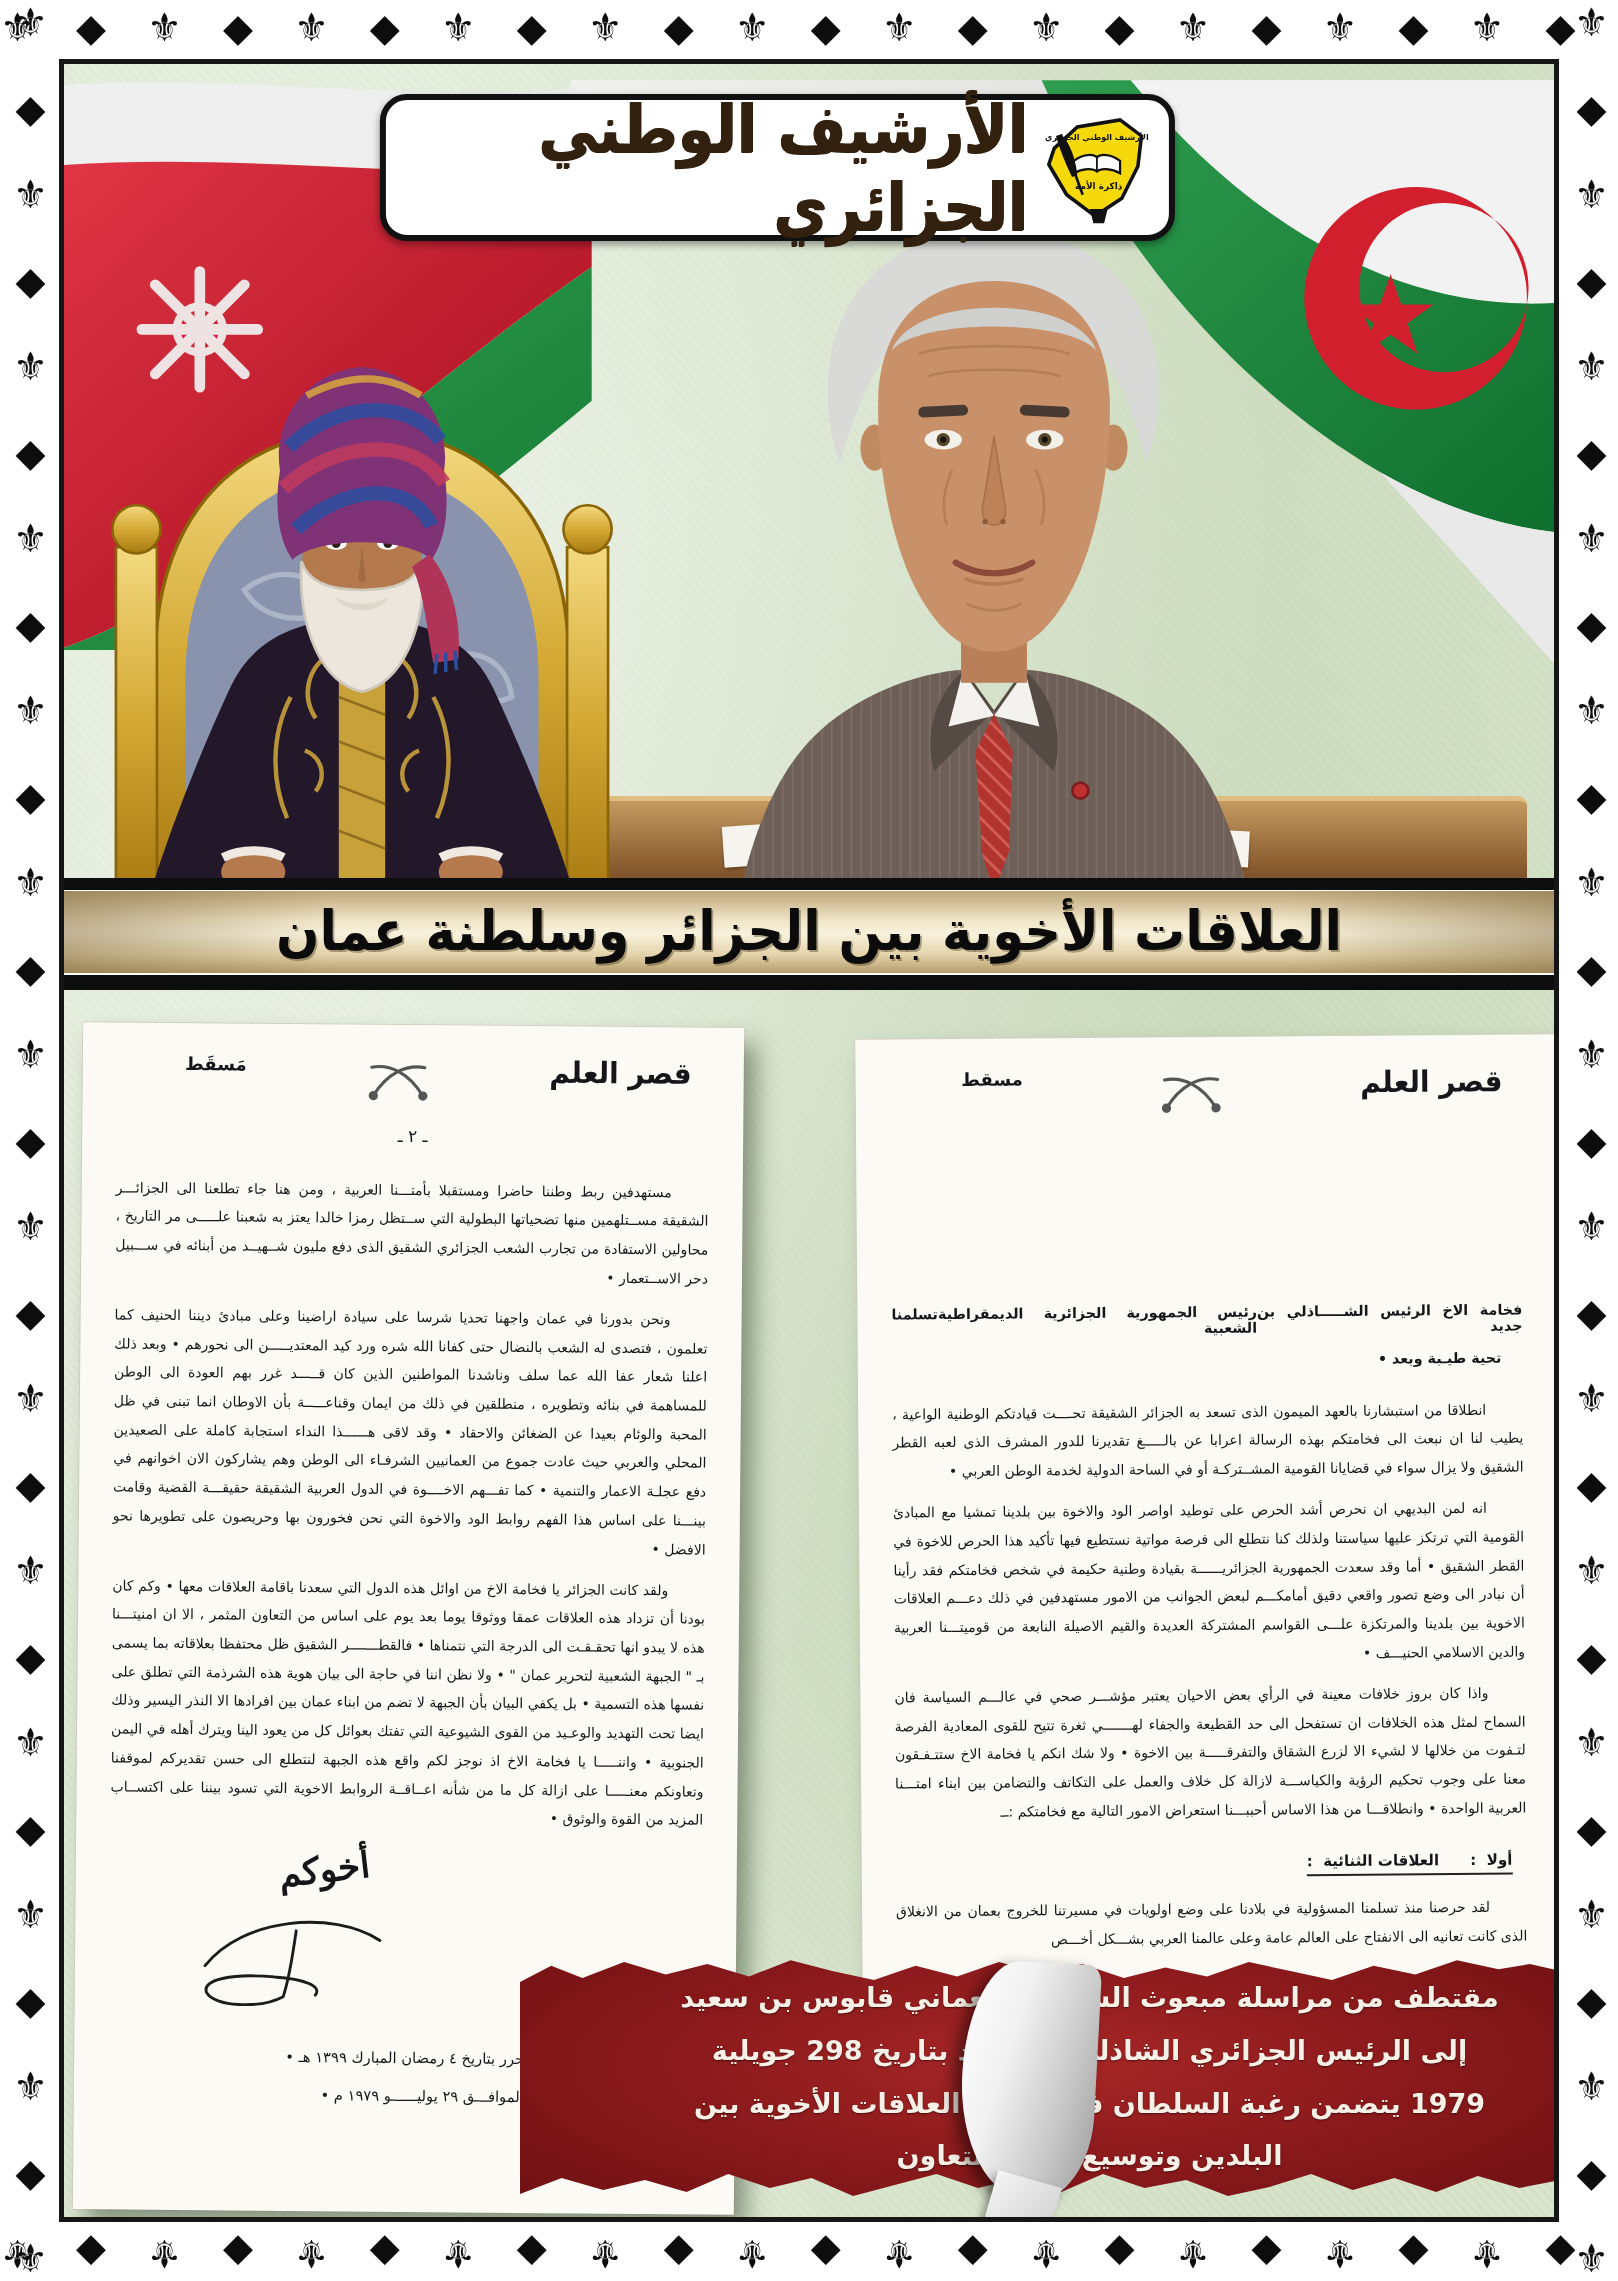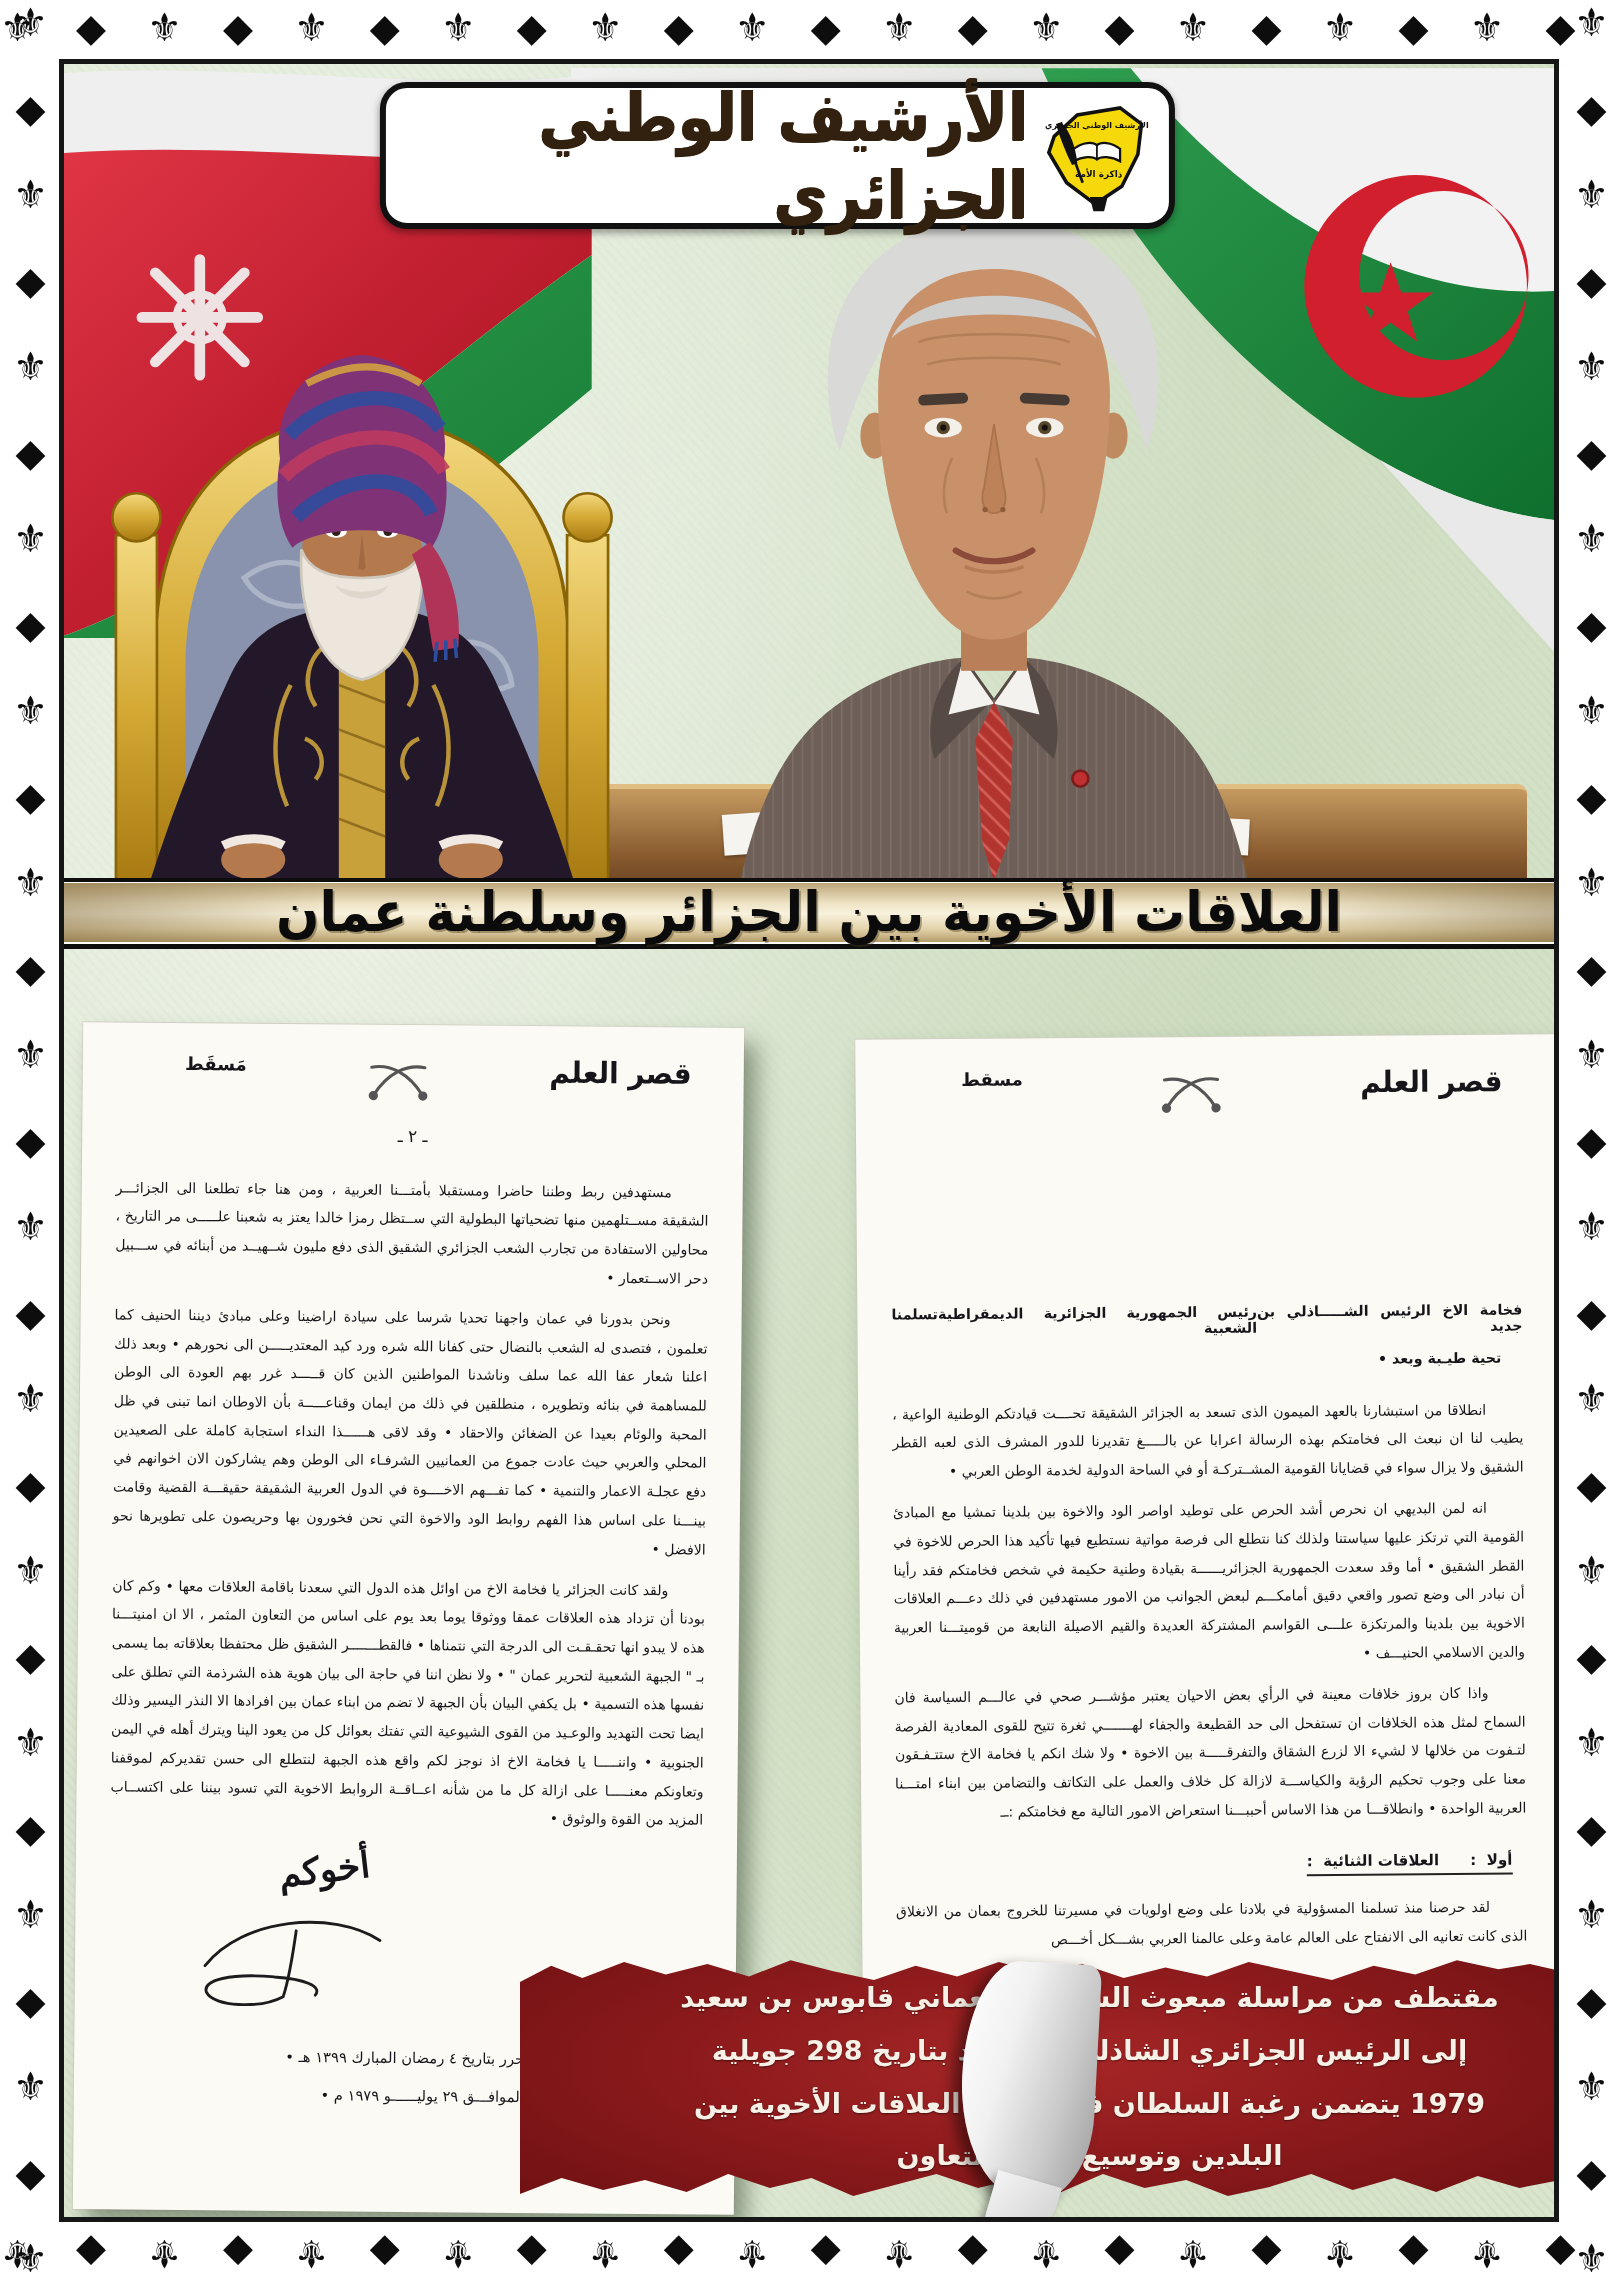--- a/index.html
+++ b/index.html
@@ -16,21 +16,21 @@
            border:5.3px solid #161616;background:#d9e5cd;z-index:5;overflow:hidden;}
   .texture{position:absolute;inset:0;
      background:
        radial-gradient(ellipse at 18% 22%, rgba(255,255,255,.55), transparent 55%),
        radial-gradient(ellipse at 78% 12%, rgba(198,215,183,.6), transparent 50%),
        radial-gradient(ellipse at 62% 64%, rgba(173,197,152,.45), transparent 55%),
        radial-gradient(ellipse at 30% 85%, rgba(255,255,255,.35), transparent 60%),
        repeating-linear-gradient(48deg, rgba(92,122,80,.05) 0 2.7px, rgba(0,0,0,0) 2.7px 7.1px);
      pointer-events:none;z-index:0;}
   
-  .hero{position:absolute;left:0;top:4px;right:0;height:814px;overflow:hidden;z-index:1;padding-left:20px;}
+  .hero{position:absolute;left:0;top:16px;right:0;height:814px;overflow:hidden;z-index:1;padding-left:20px;}
   .satin{position:absolute;top:0;left:34%;right:0;height:116px;
          background:linear-gradient(176deg,#f2f2f2,#d9d9d9 45%,rgba(217,217,217,0) 80%);opacity:.9;}
   .flag{position:absolute;top:0;}
   .flag-oman{left:-7.1px;width:535px;height:570px;}
   .flag-algeria{right:-3.6px;width:552px;height:588px;}
   .archive-banner{position:absolute;left:50%;top:14.3px;transform:translateX(-54%);
       width:754px;height:135px;background:#ffffff;border:6.2px solid #111;border-radius:27px;
       display:flex;flex-direction:row;align-items:center;justify-content:center;gap:12.5px;
       box-shadow:0 3.6px 7.1px rgba(0,0,0,.35);z-index:4;padding:0 14.3px;}
   .calligraphy{direction:rtl;font-size:59px;font-weight:bold;color:#33210f;
@@ -39,21 +39,21 @@
   .portrait{position:absolute;z-index:3;}
   .portrait-qaboos{left:1.8px;top:82px;width:592px;height:732px;}
   .portrait-chadli{left:560px;top:96px;width:740px;height:717px;z-index:3;}
   .hero-desk{position:absolute;left:499px;right:27px;bottom:0;height:93px;z-index:2;
       background:linear-gradient(#c59a60,#8a5c30 70%,#6f4824);
       border-top:5.3px solid #e0bd82;border-radius:9px 9px 0 0;}
   .paper{position:absolute;background:#f6f4ee;box-shadow:0 1.8px 3.6px rgba(0,0,0,.3);}
   .paper1{left:160px;top:19.6px;width:169px;height:41px;transform:rotate(-4deg);}
   .paper2{left:552px;top:27px;width:134px;height:36px;transform:rotate(3deg);}
   
-  .title-band{position:absolute;left:0;right:0;top:814px;height:71px;z-index:4;
+  .title-band{position:absolute;left:0;right:0;top:814px;height:112px;z-index:4;
       display:flex;flex-direction:column;}
   .bar{background:#0d0d0d;}
   .bar-top{height:11.6px;border-bottom:1.8px solid #fff;}
   .bar-bottom{height:15px;border-top:2.7px solid #fff;}
   .band-mid{flex:1;display:flex;align-items:center;justify-content:center;
       background:
         linear-gradient(90deg, rgba(122,100,58,.45), rgba(122,100,58,0) 18%, rgba(122,100,58,0) 82%, rgba(122,100,58,.45)),
         linear-gradient(180deg,#bda679,#efe4c6 35%,#f8f1dc 52%,#e3d3ab 78%,#b59d6b);}
   .band-title{direction:rtl;font-size:51px;font-weight:bold;color:#0b0b0b;
       text-shadow:1.8px 1.8px 0 rgba(70,58,25,.4);transform:scaleY(1.08);}

